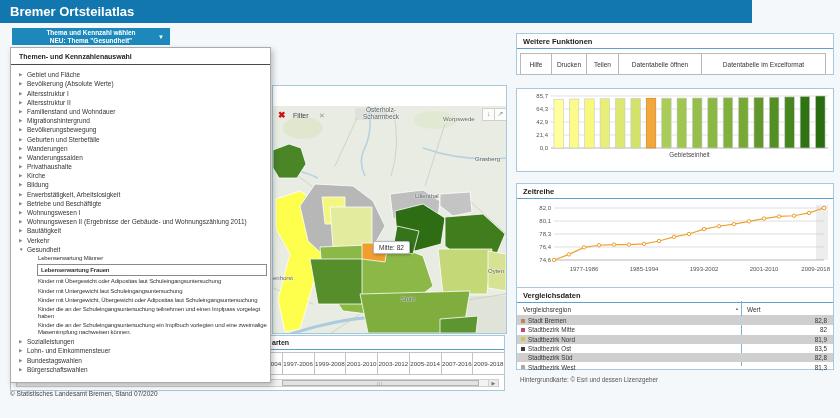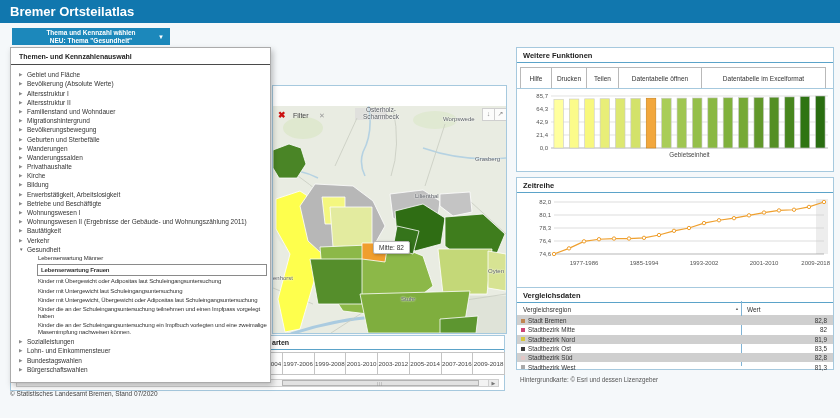--- a/index.html
+++ b/index.html
@@ -1,20 +1,20 @@
 <!DOCTYPE html>
 <html><head>
 <meta charset="utf-8">
 <style>
   html,body{margin:0;padding:0;}
   body{width:840px;height:418px;background:#f5f8fa;font-family:"Liberation Sans",sans-serif;position:relative;overflow:hidden;}
   #app{position:absolute;inset:0;}
 
   
-  .topbar{position:absolute;left:0;top:0;width:840px;height:23px;background:#1177ae;}
+  .topbar{position:absolute;left:0;top:0;width:752px;height:23px;background:#1177ae;}
   .topbar .title{color:#fff;font-size:13px;font-weight:bold;padding:4px 0 0 10px;}
 
   
   .theme-btn{position:absolute;left:12px;top:28px;width:158px;height:17px;background:#1c88bb;color:#fff;
     font-size:6.5px;font-weight:bold;text-align:center;line-height:8px;padding-top:1px;box-sizing:border-box;cursor:pointer;}
   .theme-btn .caret{position:absolute;right:6px;top:5px;font-size:6px;}
 
   
   .menu-panel{position:absolute;left:10px;top:47px;width:261px;height:336px;background:#fff;border:1px solid #ababab;
     box-shadow:2px 3px 6px rgba(0,0,0,.25);z-index:20;box-sizing:border-box;overflow:hidden;}
@@ -50,26 +50,26 @@
   .tl-cell{flex:1;border:1px solid #c4c4c4;margin-left:-1px;font-size:6.2px;color:#444;display:flex;align-items:center;justify-content:center;background:#fff;cursor:pointer;white-space:nowrap;}
   .tl-scroll{position:absolute;left:5px;right:5px;top:43px;height:8px;background:#f3f3f3;border:1px solid #cfcfcf;box-sizing:border-box;}
   .tl-thumb{position:absolute;left:55%;width:41%;top:0;bottom:0;background:#e2e2e2;border:1px solid #b3b3b3;box-sizing:border-box;
     text-align:center;font-size:4px;line-height:6px;color:#8a8a8a;letter-spacing:1px;cursor:pointer;}
   .tl-arrow{position:absolute;right:0;top:0;bottom:0;width:9px;background:#ececec;border-left:1px solid #cfcfcf;
     font-size:5px;line-height:7px;text-align:center;color:#777;cursor:pointer;}
 
   
   .rp{position:absolute;left:516px;width:318px;background:#fff;border:1px solid #a6c9de;box-sizing:border-box;}
   .rp-h{font-size:7.5px;font-weight:bold;color:#222;padding:3px 6px 2px;border-bottom:1px solid #5ba3c9;}
-  #p-fn{top:33px;height:42px;margin-top:14px;}
+  #p-fn{top:33px;height:42px;}
   .fn-row{display:flex;padding:4px;}
   .fn-btn{border:1px solid #b9b9b9;margin-left:-1px;height:22px;display:flex;align-items:center;justify-content:center;
     font-size:6.5px;color:#333;background:#fff;cursor:pointer;text-align:center;box-sizing:border-box;}
   #p-bar{top:88px;height:84px;}
-  #p-line{top:177px;height:123px;}
+  #p-line{top:183px;height:123px;}
   #p-cmp{top:287px;height:83px;}
   .cmp-head{position:relative;display:flex;font-size:6.5px;color:#333;padding:3px 6px 2px;border-bottom:1px solid #cfcfcf;}
   .cmp-head .c1{width:212px;cursor:pointer;}
   .cmp-head .sort{font-size:4px;color:#666;margin-right:8px;}
   .cmp-head .c2{cursor:pointer;}
   .cmp-divider{position:absolute;left:224px;top:13px;bottom:3px;width:0;border-left:1px solid #7fb3d5;}
   .cmp-rows{position:relative;}
   .cmp-row{position:relative;display:flex;align-items:center;height:9.3px;font-size:6.3px;color:#333;padding:0 4px;cursor:pointer;}
   .cmp-row.odd{background:#cfcfcf;}
   .cmp-dot{width:4px;height:4px;margin-right:3px;flex:none;}

